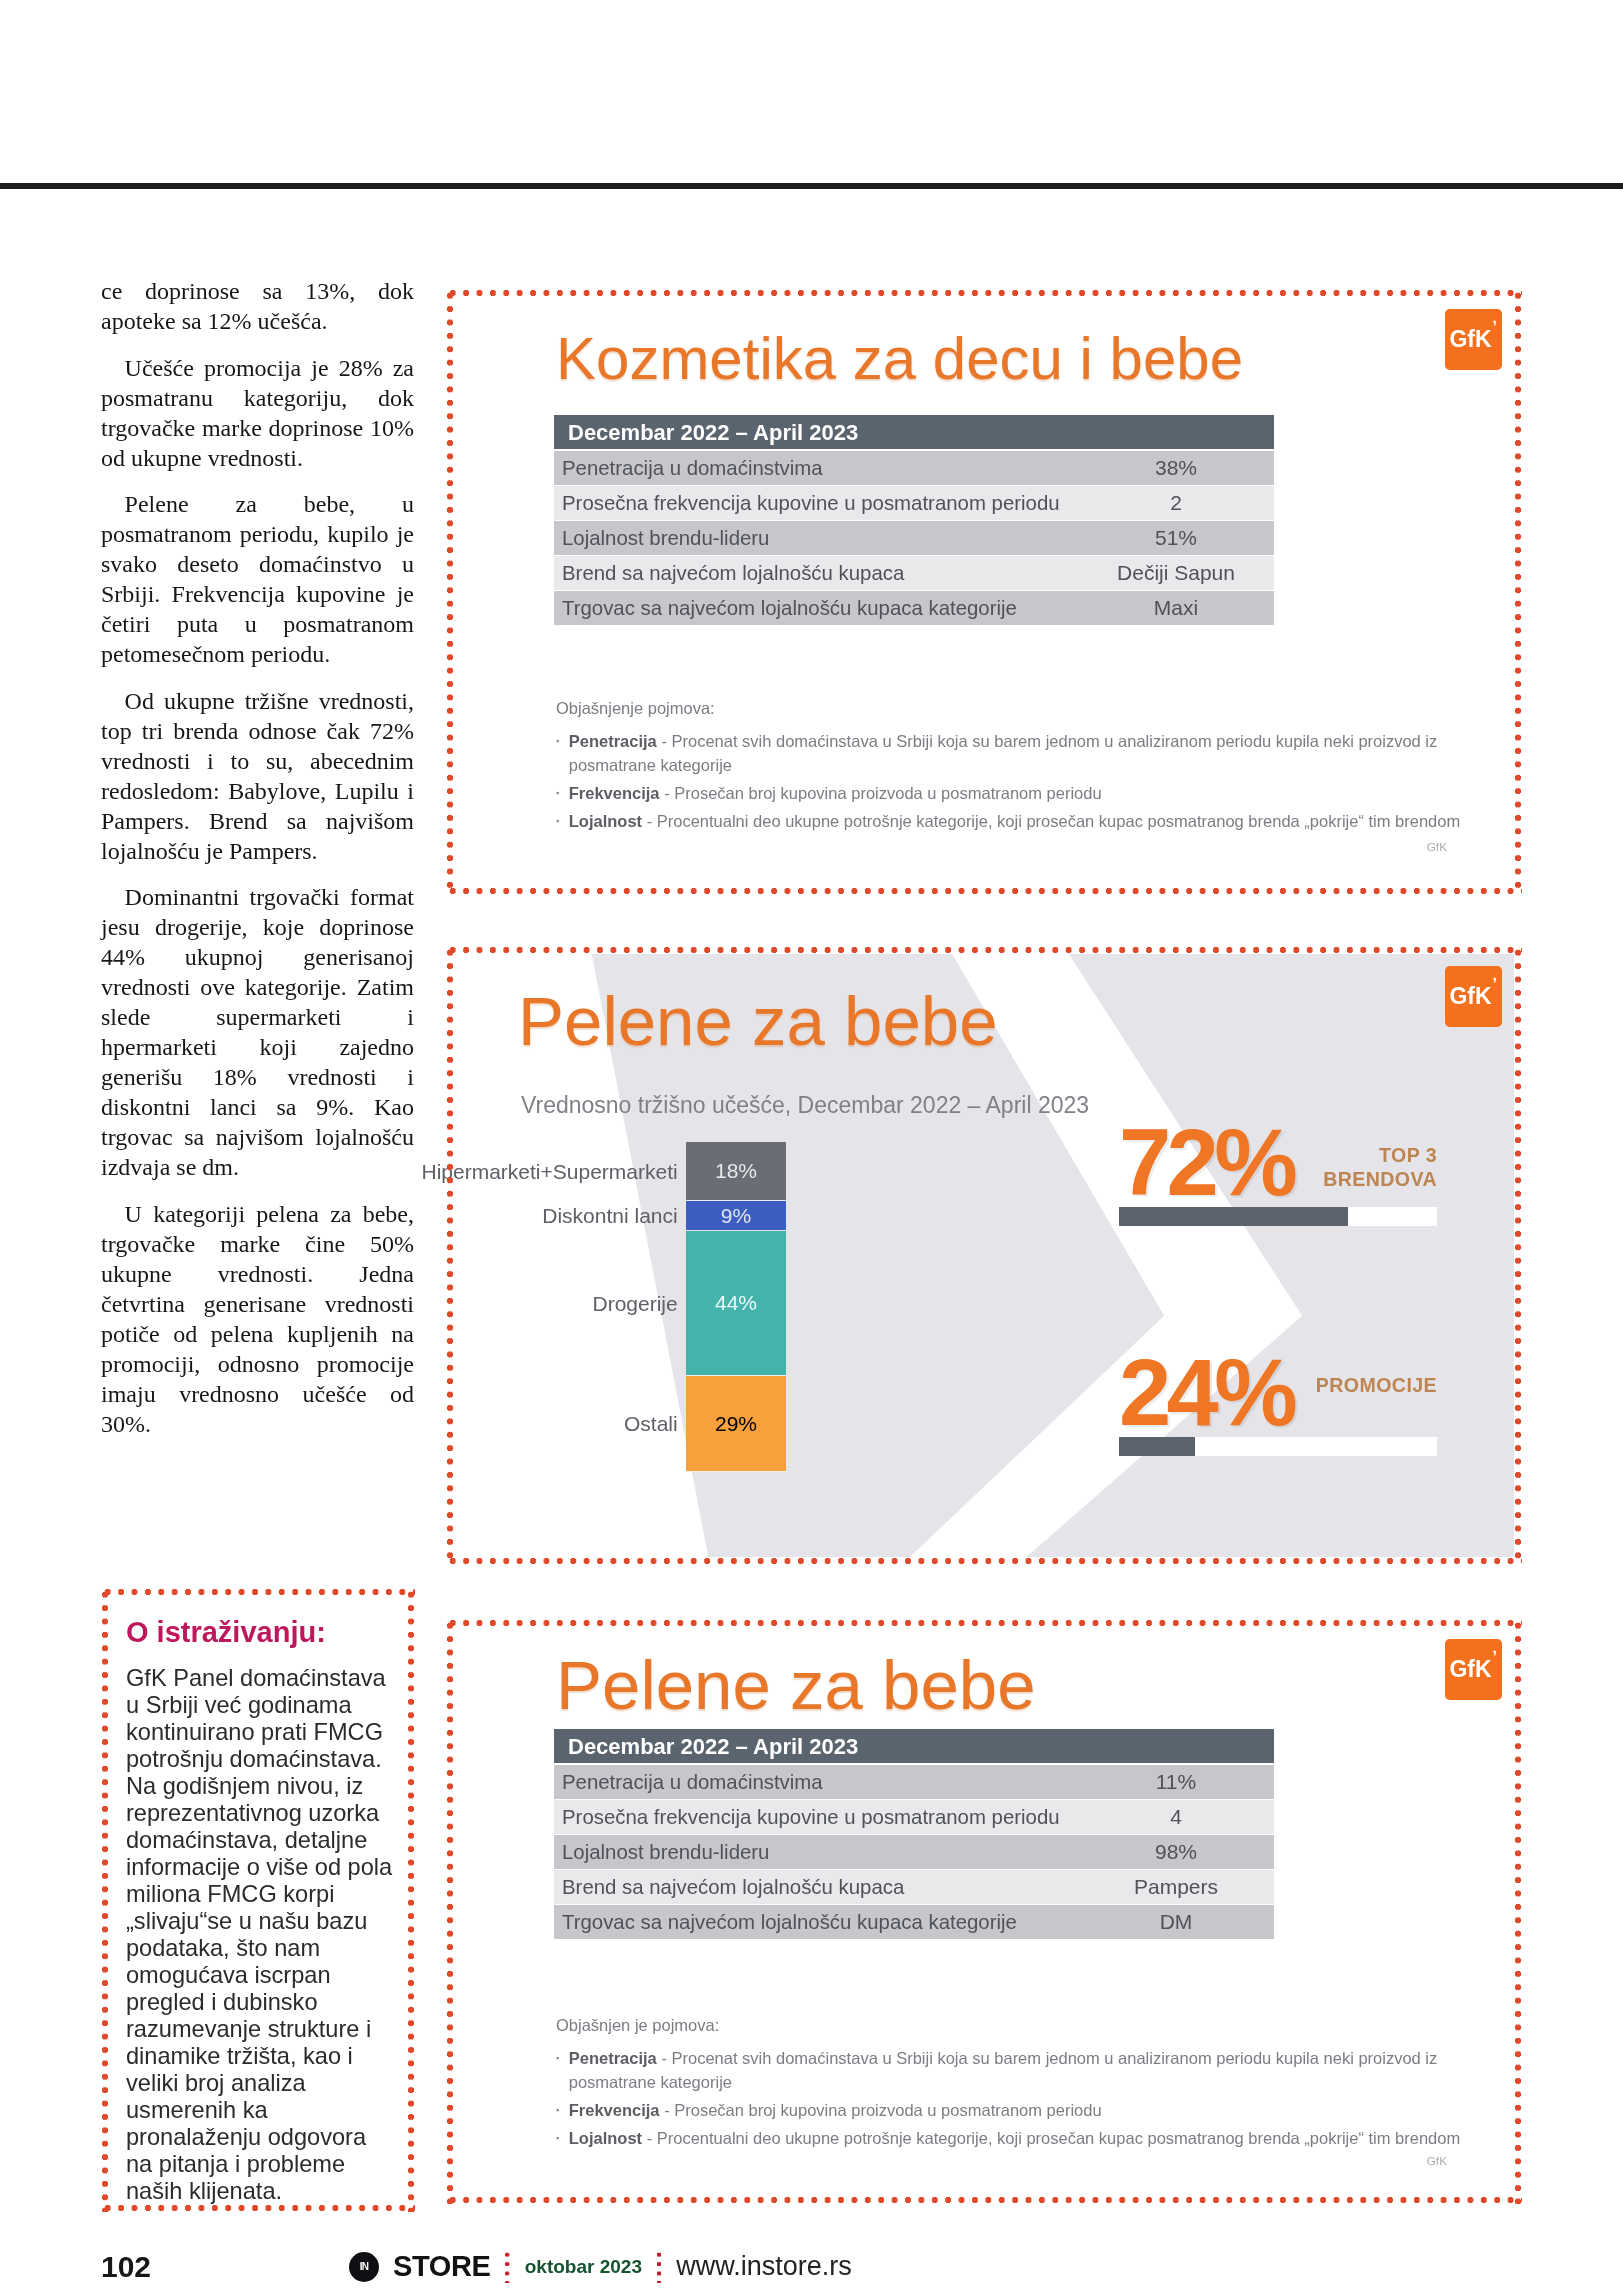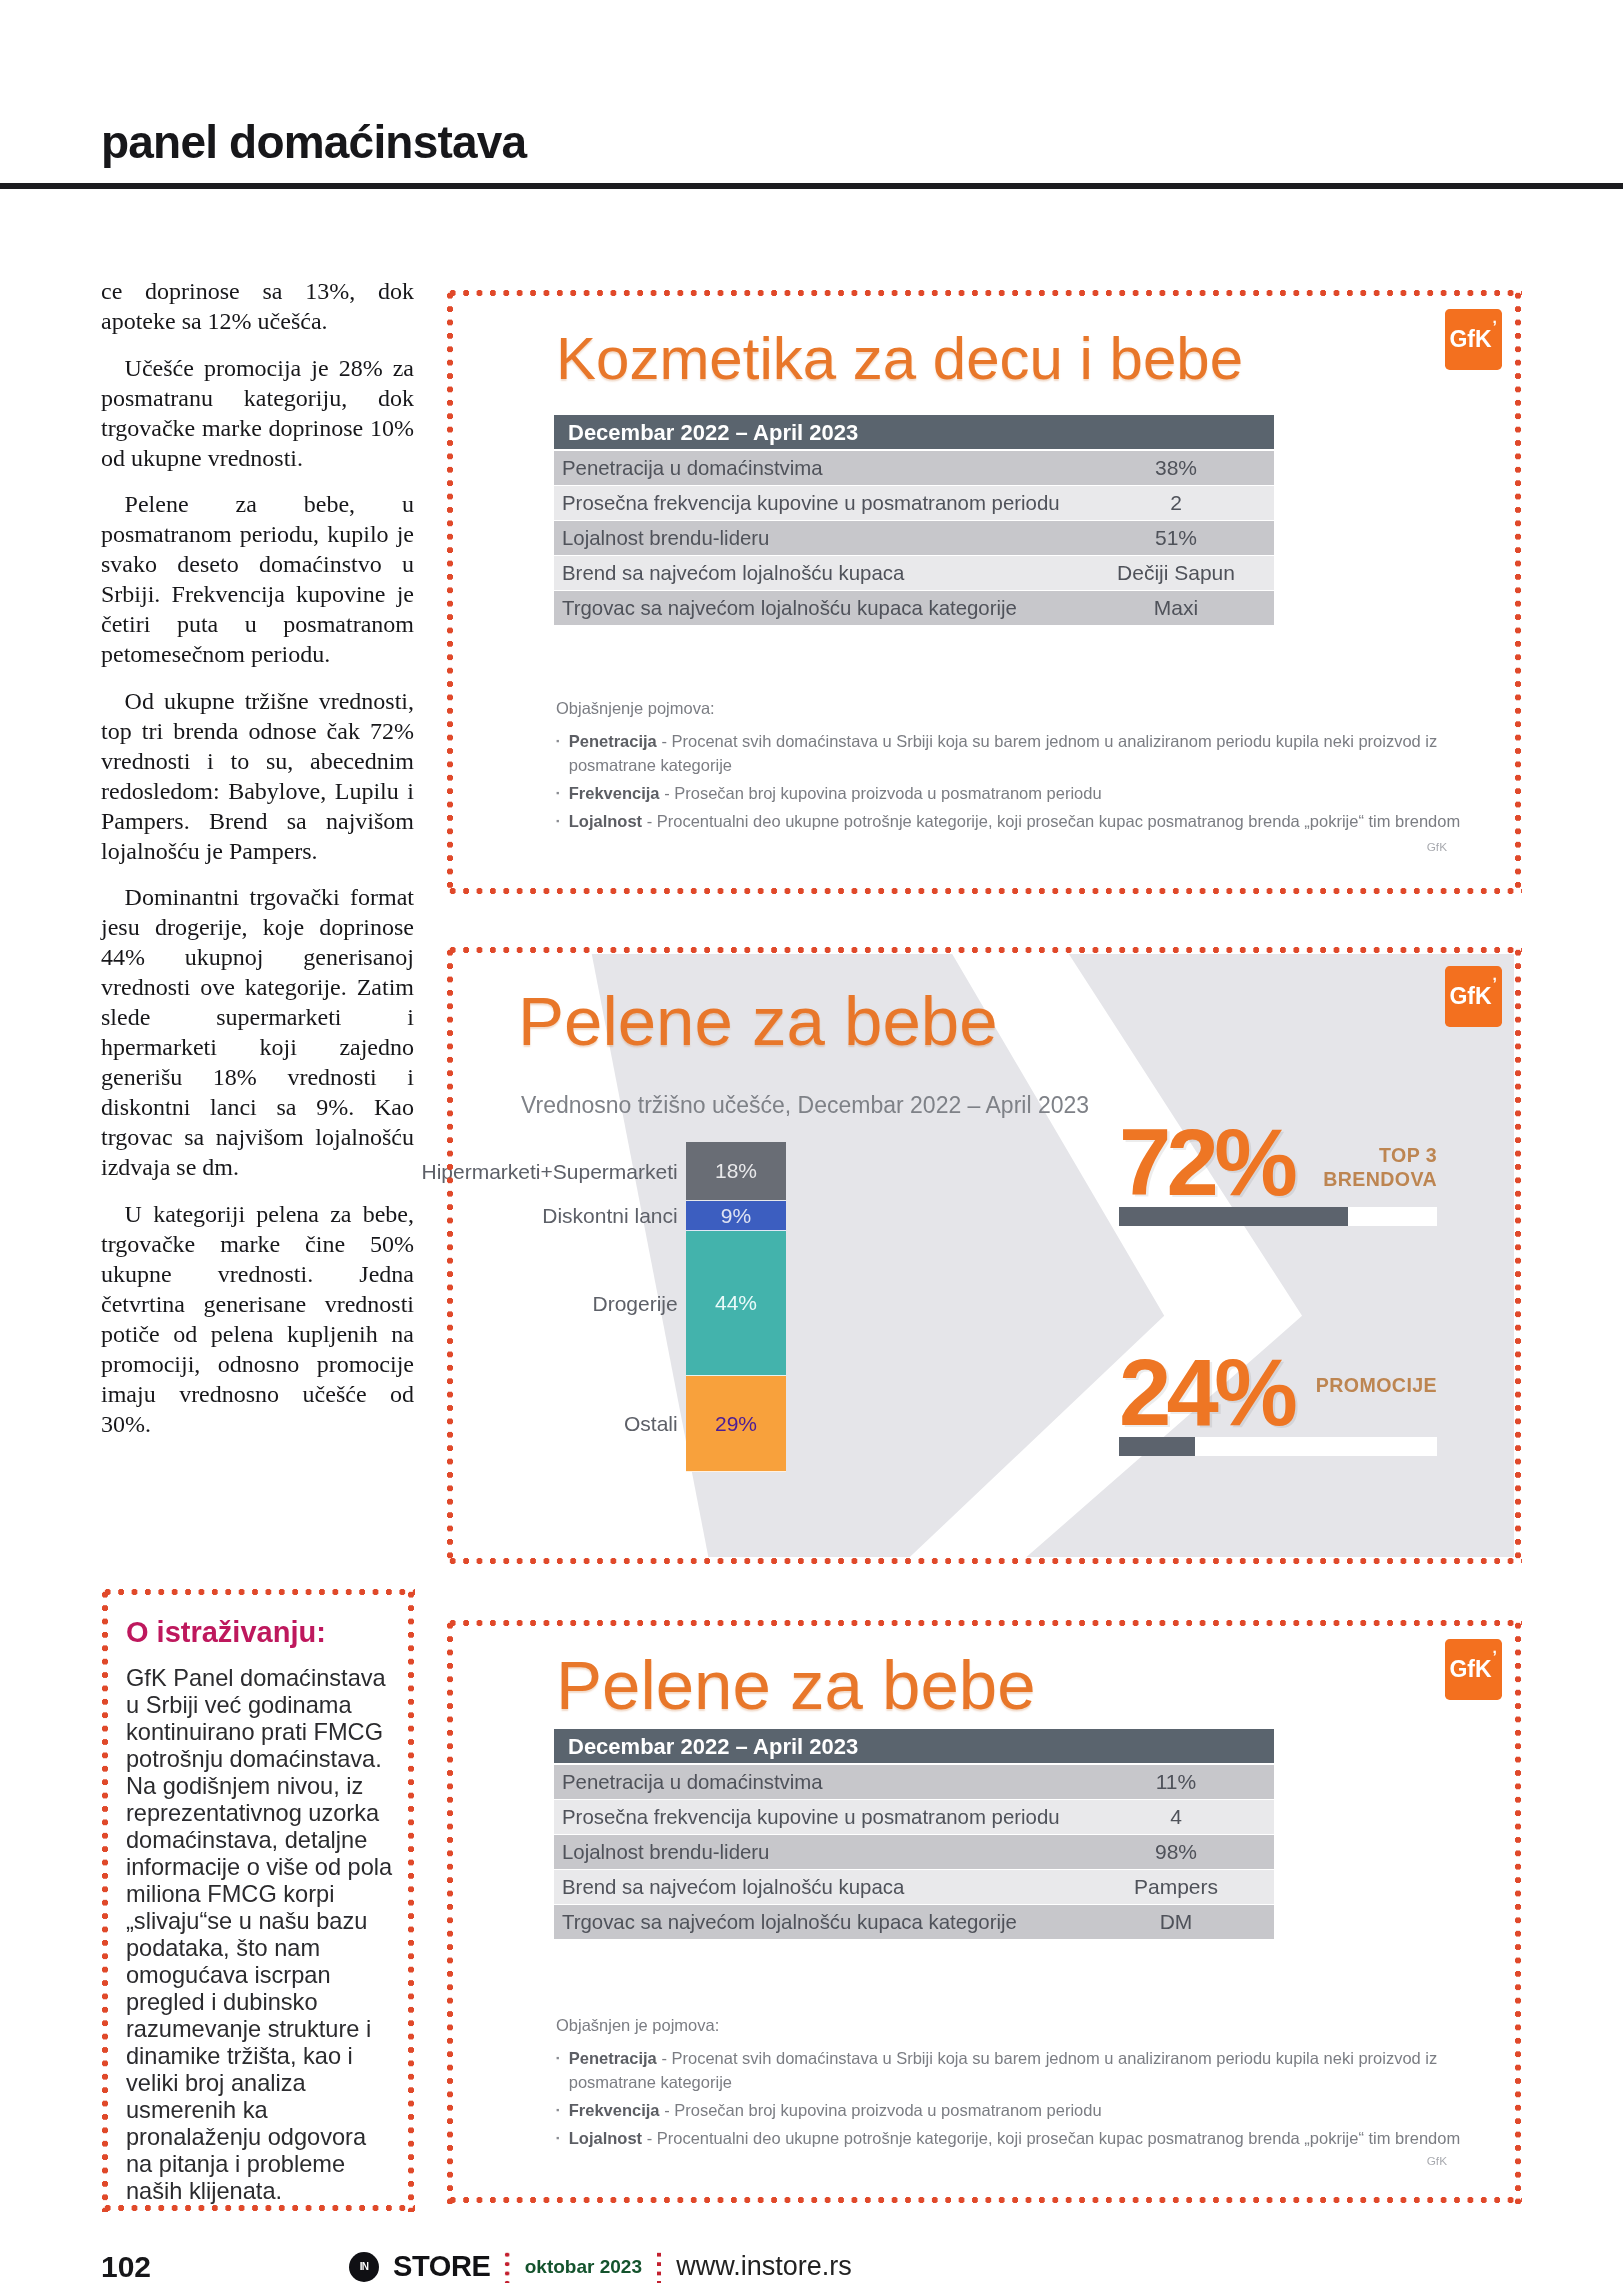--- a/index.html
+++ b/index.html
@@ -116,21 +116,20 @@
     background-image:radial-gradient(circle closest-side,#c3202f 70%,transparent 75%);
     background-size:6.3px 9.4px; background-repeat:repeat-y; background-position:center top; }
   .f-issue{ font-size:19px; font-weight:700; color:#14532d; }
   .f-url{ font-size:27px; color:#222; text-decoration:none; }
 </style>
 </head>
 <body>
 
 <div class="page">
 
-  <div class="masthead">panel domaćinstava</div>
   <div class="toprule"></div>
 
   <div class="leftcol">
     <p>ce doprinose sa 13%, dok apoteke sa 12% učešća.</p>
     <p class="ind">Učešće promocija je 28% za posmatranu kategoriju, dok trgovačke marke doprinose 10% od ukupne vrednosti.</p>
     <p class="ind">Pelene za bebe, u posmatranom periodu, kupilo je svako deseto domaćinstvo u Srbiji. Frekvencija kupovine je četiri puta u posmatranom petomesečnom periodu.</p>
     <p class="ind">Od ukupne tržišne vrednosti, top tri brenda odnose čak 72% vrednosti i to su, abecednim redosledom: Babylove, Lupilu i Pampers. Brend sa najvišom lojalnošću je Pampers.</p>
     <p class="ind">Dominantni trgovački format jesu drogerije, koje doprinose 44% ukupnoj generisanoj vrednosti ove kategorije. Zatim slede supermarketi i hpermarketi koji zajedno generišu 18% vrednosti i diskontni lanci sa 9%. Kao trgovac sa najvišom lojalnošću izdvaja se dm.</p>
     <p class="ind">U kategoriji pelena za bebe, trgovačke marke čine 50% ukupne vrednosti. Jedna četvrtina generisane vrednosti potiče od pelena kupljenih na promociji, odnosno promocije imaju vrednosno učešće od 30%.</p>
   </div>
@@ -220,21 +219,21 @@
         <div class="seg" style="flex: 0 0 18%; background: rgb(105, 109, 117);">
           <span style="color: rgb(233, 233, 235);">18%</span>
         </div>
         <div class="seg" style="flex: 0 0 9%; background: rgb(60, 94, 192);">
           <span style="color: rgb(223, 227, 242);">9%</span>
         </div>
         <div class="seg" style="flex: 0 0 44%; background: rgb(67, 179, 172);">
           <span style="color: rgb(234, 250, 250);">44%</span>
         </div>
         <div class="seg" style="flex: 0 0 29%; background: rgb(248, 161, 60);">
-          <span style="color: #4c1d95;">29%</span>
+          <span style="color: #000000;">29%</span>
         </div>
       </div>
 
     <div class="stat" id="stat0">
       <div class="stat-num">72%</div>
       <div class="stat-label">TOP 3 BRENDOVA</div>
       <div class="stat-bar" style="background: rgb(255, 255, 255);">
           <div class="stat-fill" style="width: 72%; background: rgb(92, 99, 109);"></div>
         </div>
     </div>

